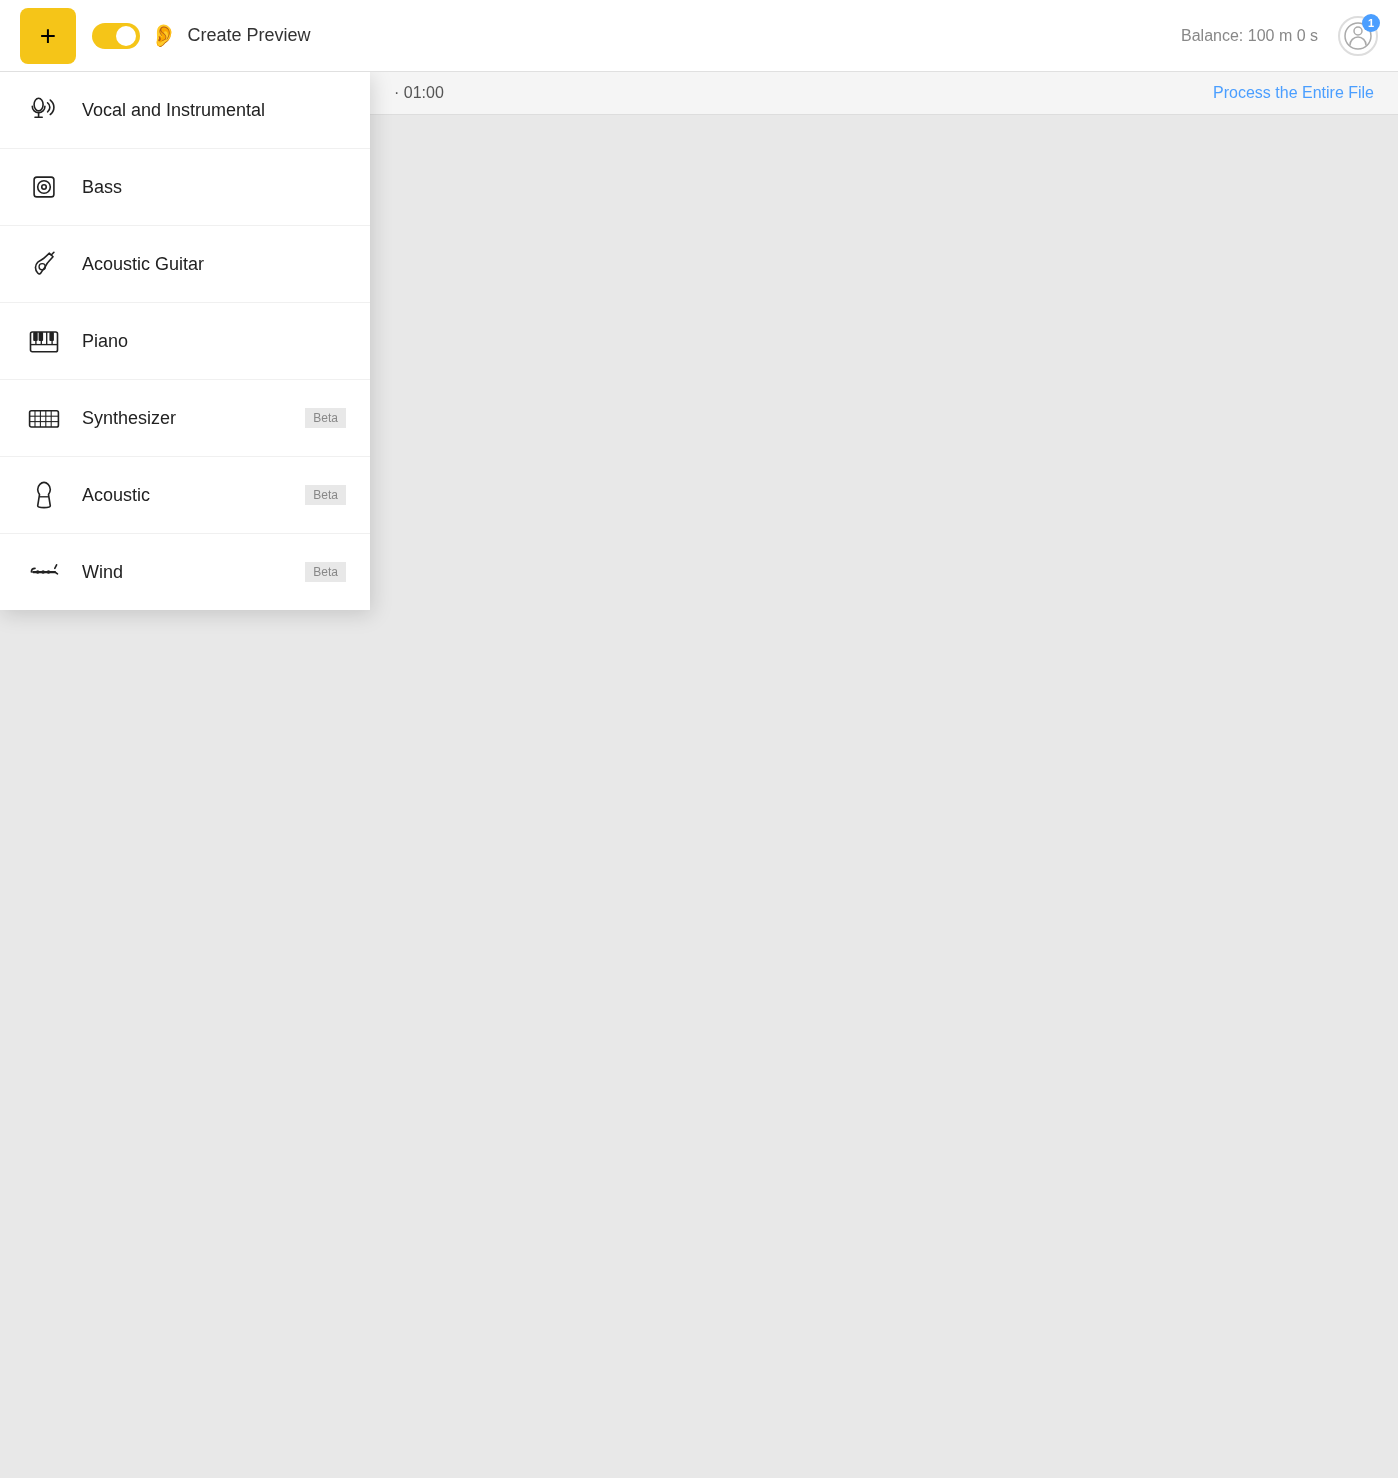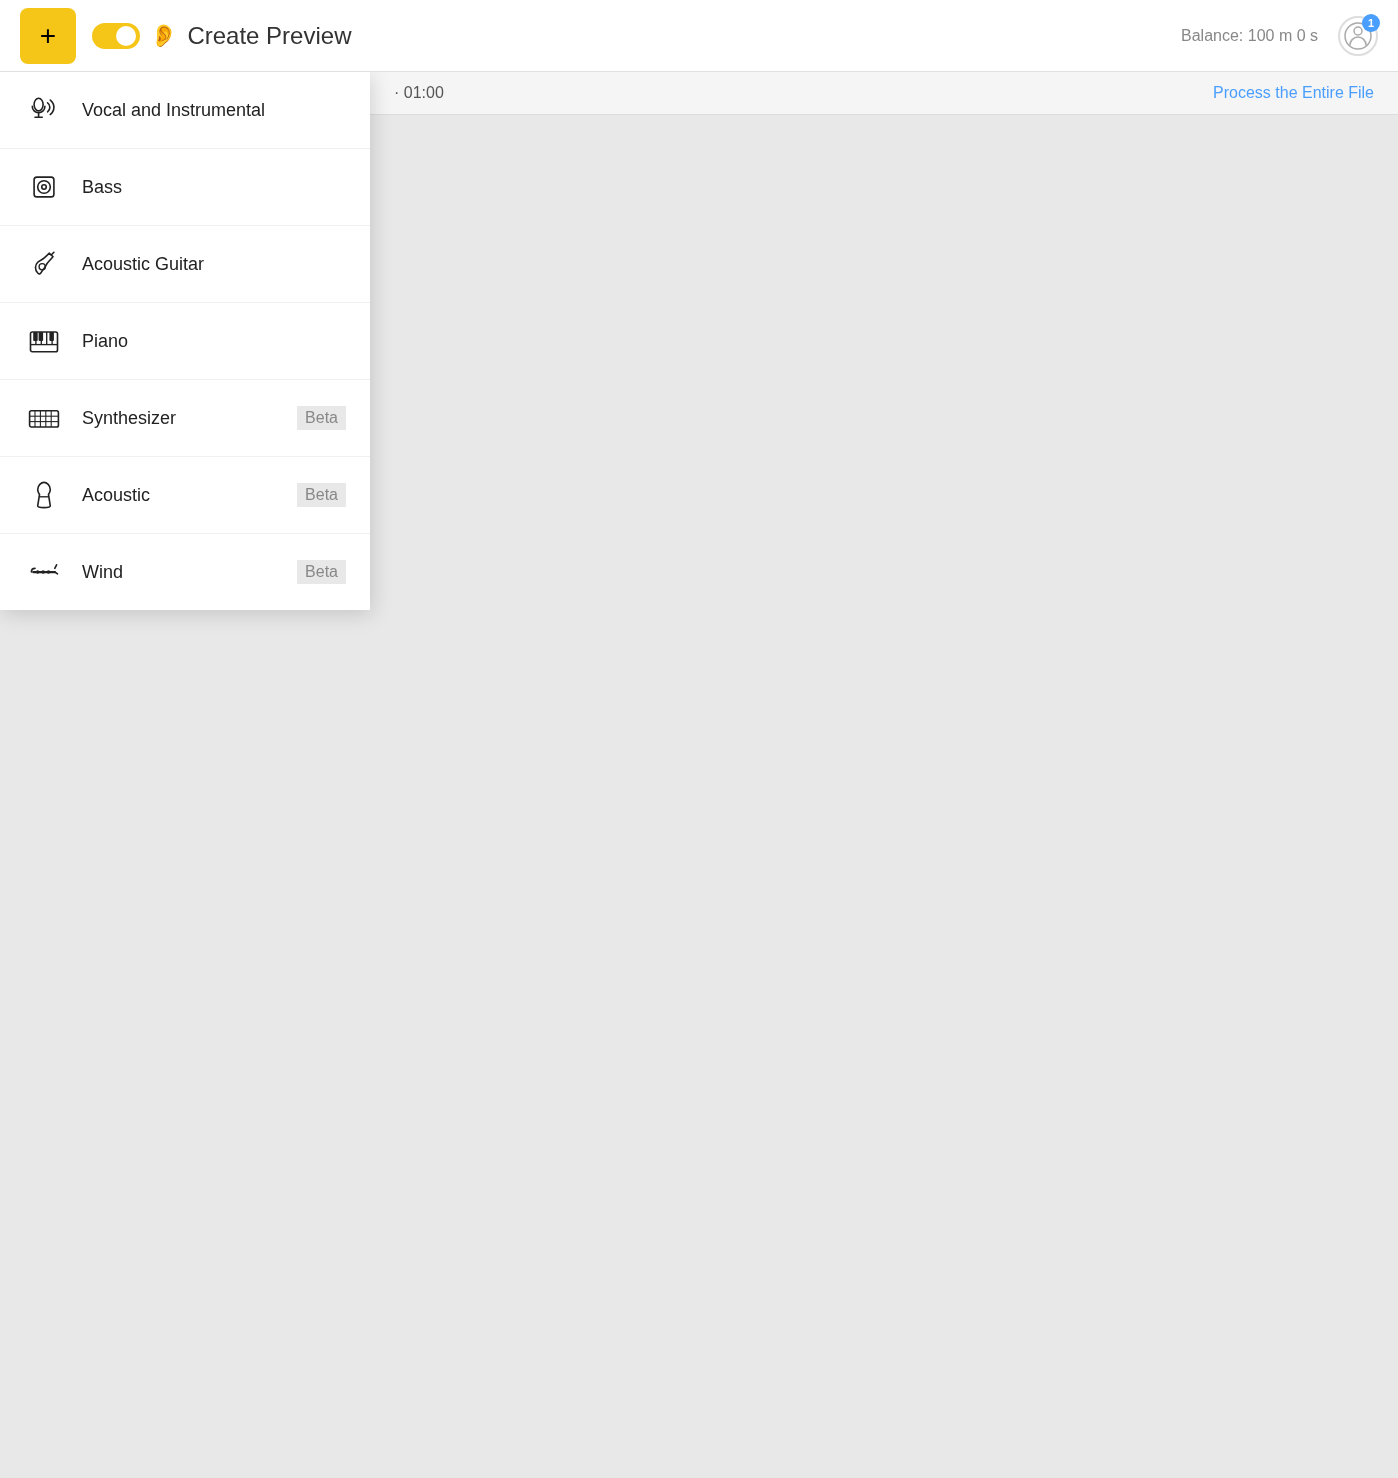--- a/index.html
+++ b/index.html
@@ -63,21 +63,21 @@
       position: absolute;
       top: 3px;
       right: 4px;
     }
 
     .ear-icon {
       font-size: 22px;
     }
 
     .create-preview-label {
-      font-size: 24px;
+      font-size: 18px;
       color: #333;
       font-weight: 400;
     }
 
     .header-right {
       margin-left: auto;
       display: flex;
       align-items: center;
       gap: 20px;
     }
@@ -162,21 +162,21 @@
     .menu-label {
       font-size: 18px;
       color: #222;
       font-weight: 400;
       flex: 1;
     }
 
     .beta-badge {
       background: #e8e8e8;
       color: #888;
-      font-size: 16px;
+      font-size: 12px;
       padding: 3px 8px;
       border-radius: 0;
     }
 
     
     .content-panel {
       flex: 1;
       margin-left: 370px;
       background: #8b5cf6;
       position: relative;

